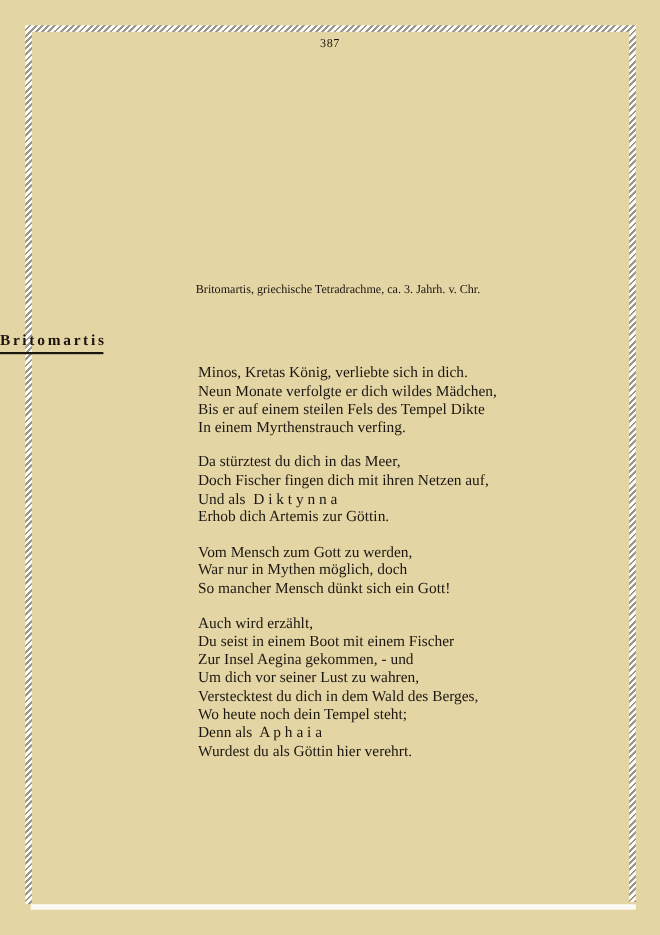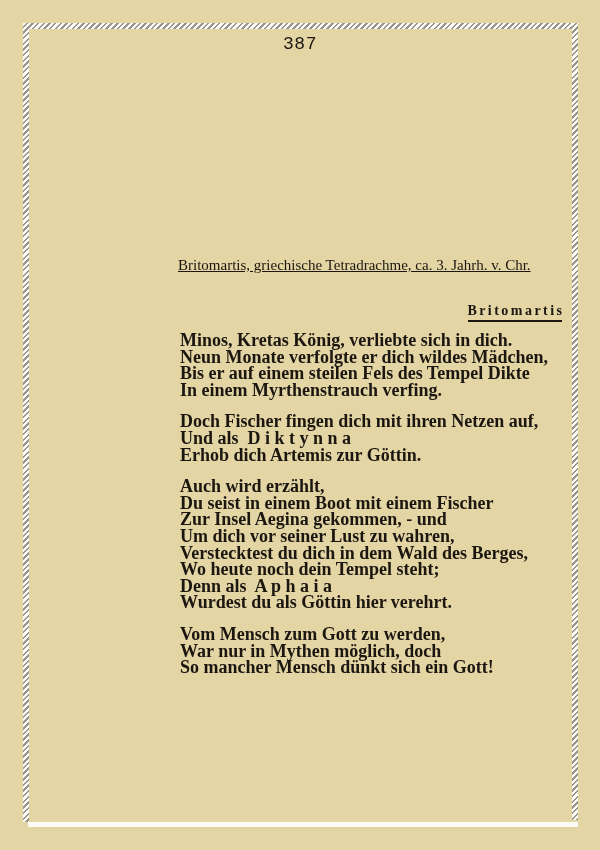--- a/index.html
+++ b/index.html
@@ -24,54 +24,52 @@
   .stripe-left   { left: 23px; top: 23px;  width: 6px;   height: 799px; }
   .stripe-right  { left: 572px; top: 23px; width: 6px;   height: 797px; }
   .frame-bottom  { position: absolute; left: 28px; top: 822px; width: 550px; height: 5px; background: #fbfaf4; }
 
   .page-number {
     position: absolute;
     top: 34px;
     left: 0;
     width: 600px;
     text-align: center;
-    font-size: 18px;
+    font-size: 11px;
     letter-spacing: 0.5px;
-    font-family: Liberation Mono, monospace;
   }
   .figure-caption {
     position: absolute;
     left: 178px;
     top: 257px;
-    font-size: 15px;
+    font-size: 11px;
     white-space: pre;
-    text-decoration: underline;
   }
   .poem-title-row {
     position: absolute;
     top: 301px;
     left: 0;
     width: 562px;
-    text-align: right;
+    text-align: left;
   }
   .poem-title {
     display: inline-block;
     font-size: 14px;
     font-weight: bold;
     word-spacing: -1px;
     border-bottom: 2px solid #1b1610;
     padding-bottom: 1px;
     white-space: pre;
   }
   .poem {
     position: absolute;
     left: 180px;
     top: 332px;
-    font-size: 18px;
-    font-weight: bold;
+    font-size: 14px;
+    font-weight: normal;
     line-height: 16.6px;
   }
   .stanza { margin: 0 0 15px 0; }
   .stanza:last-child { margin-bottom: 0; }
   .poem-line { white-space: pre; }
 </style>
 </head>
 <body>
 
 <div class="page">
@@ -91,35 +89,36 @@
 
   <div class="poem">
     <div>
         <div class="stanza">
           <div class="poem-line">Minos, Kretas König, verliebte sich in dich.</div>
           <div class="poem-line">Neun Monate verfolgte er dich wildes Mädchen,</div>
           <div class="poem-line">Bis er auf einem steilen Fels des Tempel Dikte</div>
           <div class="poem-line">In einem Myrthenstrauch verfing.</div>
         </div>
         <div class="stanza">
+          <div class="poem-line">Da stürztest du dich in das Meer,</div>
           <div class="poem-line">Doch Fischer fingen dich mit ihren Netzen auf,</div>
           <div class="poem-line">Und als  D i k t y n n a</div>
           <div class="poem-line">Erhob dich Artemis zur Göttin.</div>
+        </div>
+        <div class="stanza">
+          <div class="poem-line">Vom Mensch zum Gott zu werden,</div>
+          <div class="poem-line">War nur in Mythen möglich, doch</div>
+          <div class="poem-line">So mancher Mensch dünkt sich ein Gott!</div>
         </div>
         <div class="stanza">
           <div class="poem-line">Auch wird erzählt,</div>
           <div class="poem-line">Du seist in einem Boot mit einem Fischer</div>
           <div class="poem-line">Zur Insel Aegina gekommen, - und</div>
           <div class="poem-line">Um dich vor seiner Lust zu wahren,</div>
           <div class="poem-line">Verstecktest du dich in dem Wald des Berges,</div>
           <div class="poem-line">Wo heute noch dein Tempel steht;</div>
           <div class="poem-line">Denn als  A p h a i a</div>
           <div class="poem-line">Wurdest du als Göttin hier verehrt.</div>
         </div>
-        <div class="stanza">
-          <div class="poem-line">Vom Mensch zum Gott zu werden,</div>
-          <div class="poem-line">War nur in Mythen möglich, doch</div>
-          <div class="poem-line">So mancher Mensch dünkt sich ein Gott!</div>
-        </div>
       </div>
   </div>
 
 </div>
 
 </body></html>

